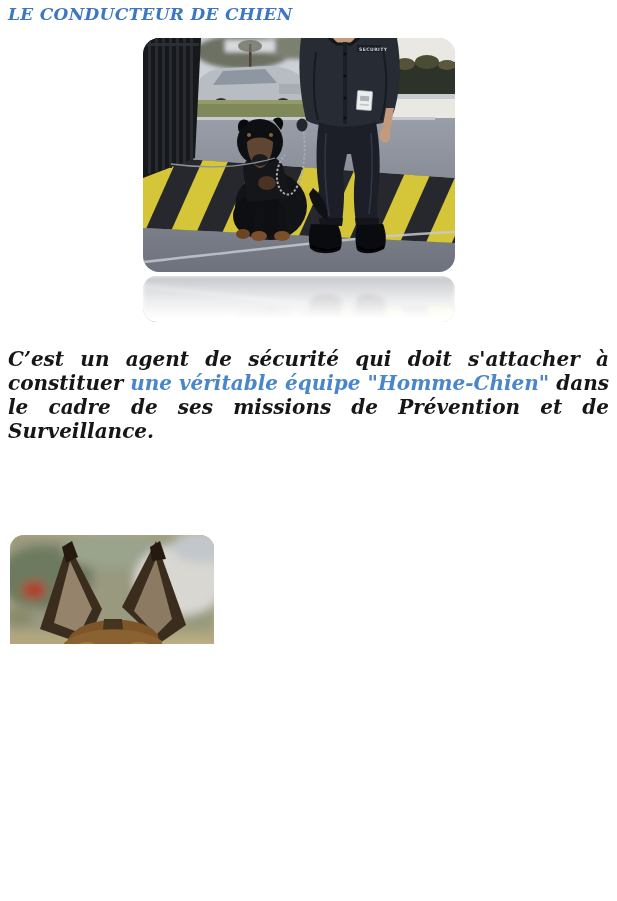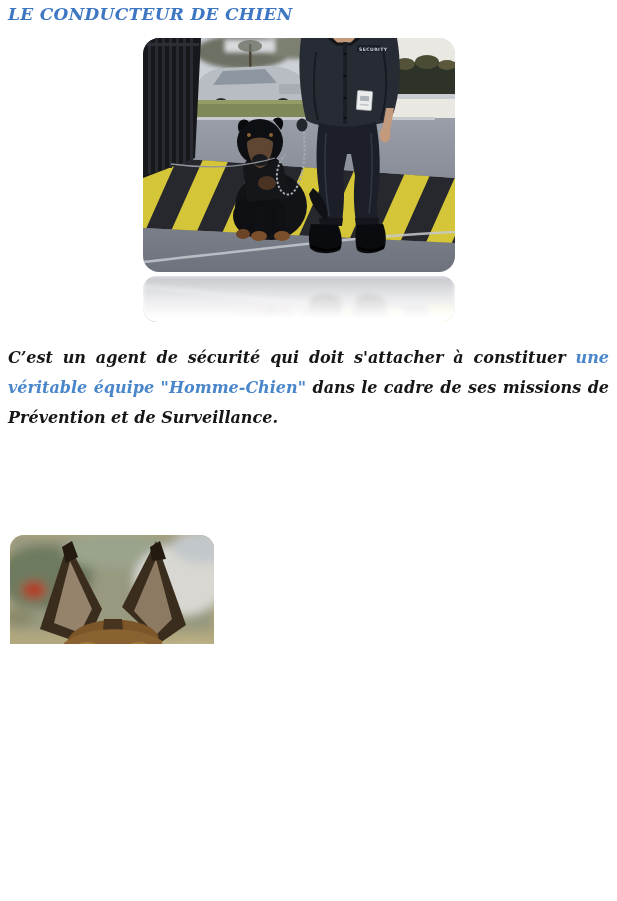--- a/index.html
+++ b/index.html
@@ -7,21 +7,21 @@
     position:relative;width:617px;height:644px;background:#ffffff;
     overflow:hidden;font-family:"DejaVu Serif", serif;
   }
   .doc-title{
     position:absolute;left:8px;top:4px;width:600px;
     font-size:17px;font-weight:bold;font-style:italic;
     color:#3d76c2;letter-spacing:.3px;z-index:3;
   }
   .para{
     position:absolute;z-index:3;
-    font-size:16px;font-weight:bold;font-style:italic;line-height:30px;
+    font-size:20px;font-weight:bold;font-style:italic;line-height:24px;
     color:#161616;text-align:justify;
   }
   .para .hl{color:#4a86ca;}
   .p1{left:8px;top:327px;width:601px;}
   .p2{left:8px;top:402px;width:601px;text-indent:32px;}
   .p3{left:228px;top:592px;width:381px;text-indent:36px;}
   .p4{left:228px;top:762px;width:381px;text-indent:38px;}
   .fig{position:absolute;overflow:hidden;z-index:1;}
   .fig svg{display:block;width:100%;height:100%;}
   .fig1{left:143px;top:38px;width:312px;height:234px;border-radius:16px;}

